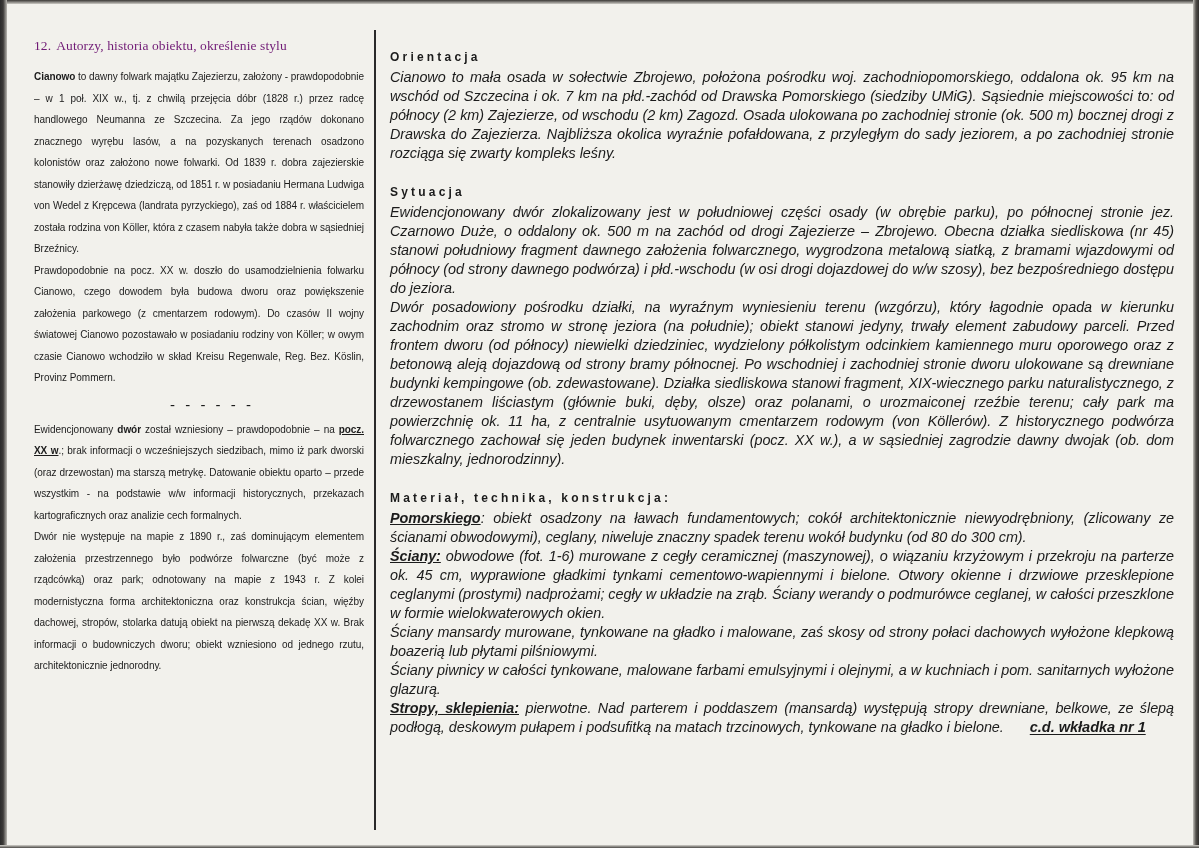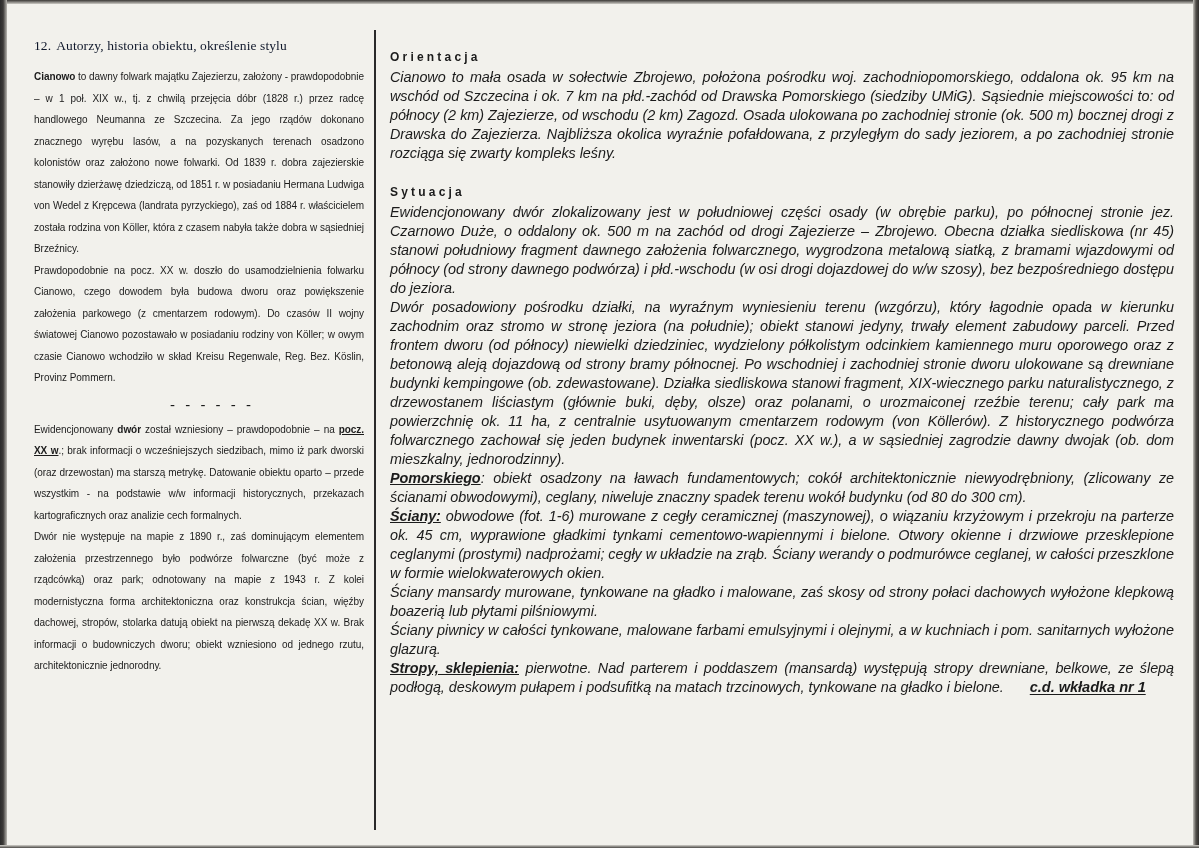--- a/index.html
+++ b/index.html
@@ -61,21 +61,21 @@
     width: 330px;
   }
   .col-right {
     left: 390px;
     width: 784px;
   }
 
   .field-head {
     font-family: "Liberation Serif", serif;
     font-size: 13.5px;
-    color: #0f172a;
+    color: #701a75;
     margin: 0 0 12px 0;
     letter-spacing: 0.1px;
   }
   .field-head .num { margin-right: 5px; }
 
   .body-txt {
     font-size: 14.6px;
     line-height: 20.5px;
     text-align: justify;
     margin: 0;
@@ -154,20 +154,23 @@
       <span class="sec-head">Orientacja</span>
     </div>
     <p class="body-txt para">Cianowo to mała osada w sołectwie Zbrojewo, położona pośrodku woj. zachodniopomorskiego, oddalona ok. 95 km na wschód od Szczecina i ok. 7 km na płd.-zachód od Drawska Pomorskiego (siedziby UMiG). Sąsiednie miejscowości to: od północy (2 km) Zajezierze, od wschodu (2 km) Zagozd. Osada ulokowana po zachodniej stronie (ok. 500 m) bocznej drogi z Drawska do Zajezierza. Najbliższa okolica wyraźnie pofałdowana, z przyległym do sady jeziorem, a po zachodniej stronie rozciąga się zwarty kompleks leśny.</p>
 
     <div class="sec-head-wrap gap-md">
       <span class="sec-head">Sytuacja</span>
     </div>
     <p class="body-txt para">Ewidencjonowany dwór zlokalizowany jest w południowej części osady (w obrębie parku), po północnej stronie jez. Czarnowo Duże, o oddalony ok. 500 m na zachód od drogi Zajezierze – Zbrojewo. Obecna działka siedliskowa (nr 45) stanowi południowy fragment dawnego założenia folwarcznego, wygrodzona metalową siatką, z bramami wjazdowymi od północy (od strony dawnego podwórza) i płd.-wschodu (w osi drogi dojazdowej do w/w szosy), bez bezpośredniego dostępu do jeziora.</p>
     <p class="body-txt para">Dwór posadowiony pośrodku działki, na wyraźnym wyniesieniu terenu (wzgórzu), który łagodnie opada w kierunku zachodnim oraz stromo w stronę jeziora (na południe); obiekt stanowi jedyny, trwały element zabudowy parceli. Przed frontem dworu (od północy) niewielki dziedziniec, wydzielony półkolistym odcinkiem kamiennego muru oporowego oraz z betonową aleją dojazdową od strony bramy północnej. Po wschodniej i zachodniej stronie dworu ulokowane są drewniane budynki kempingowe (ob. zdewastowane). Działka siedliskowa stanowi fragment, XIX-wiecznego parku naturalistycznego, z drzewostanem liściastym (głównie buki, dęby, olsze) oraz polanami, o urozmaiconej rzeźbie terenu; cały park ma powierzchnię ok. 11 ha, z centralnie usytuowanym cmentarzem rodowym (von Köllerów). Z historycznego podwórza folwarcznego zachował się jeden budynek inwentarski (pocz. XX w.), a w sąsiedniej zagrodzie dawny dwojak (ob. dom mieszkalny, jednorodzinny).</p>
 
+    <div class="sec-head-wrap gap-md">
+      <span class="sec-head">Materiał, technika, konstrukcja:</span>
+    </div>
 
     <p class="body-txt para"><b class="u">Pomorskiego</b><span>:</span><span> obiekt osadzony na ławach fundamentowych; cokół architektonicznie niewyodrębniony, (zlicowany ze ścianami obwodowymi), ceglany, niweluje znaczny spadek terenu wokół budynku (od 80 do 300 cm).</span></p>
 
     <p class="body-txt para"><b class="u">Ściany:</b><span> obwodowe (fot. 1-6) murowane z cegły ceramicznej (maszynowej), o wiązaniu krzyżowym i przekroju na parterze ok. 45 cm, wyprawione gładkimi tynkami cementowo-wapiennymi i bielone. Otwory okienne i drzwiowe przesklepione ceglanymi (prostymi) nadprożami; cegły w układzie na zrąb. Ściany werandy o podmurówce ceglanej, w całości przeszklone w formie wielokwaterowych okien.</span></p>
 
     <p class="body-txt para">Ściany mansardy murowane, tynkowane na gładko i malowane, zaś skosy od strony połaci dachowych wyłożone klepkową boazerią lub płytami pilśniowymi.</p>
     <p class="body-txt para">Ściany piwnicy w całości tynkowane, malowane farbami emulsyjnymi i olejnymi, a w kuchniach i pom. sanitarnych wyłożone glazurą.</p>
 
     <p class="body-txt para"><b class="u">Stropy, sklepienia:</b><span> pierwotne. Nad parterem i poddaszem (mansardą) występują stropy drewniane, belkowe, ze ślepą podłogą, deskowym pułapem i podsufitką na matach trzcinowych, tynkowane na gładko i bielone.</span><span class="cd-note cd-inline">c.d. wkładka nr 1</span></p>
   </div>

